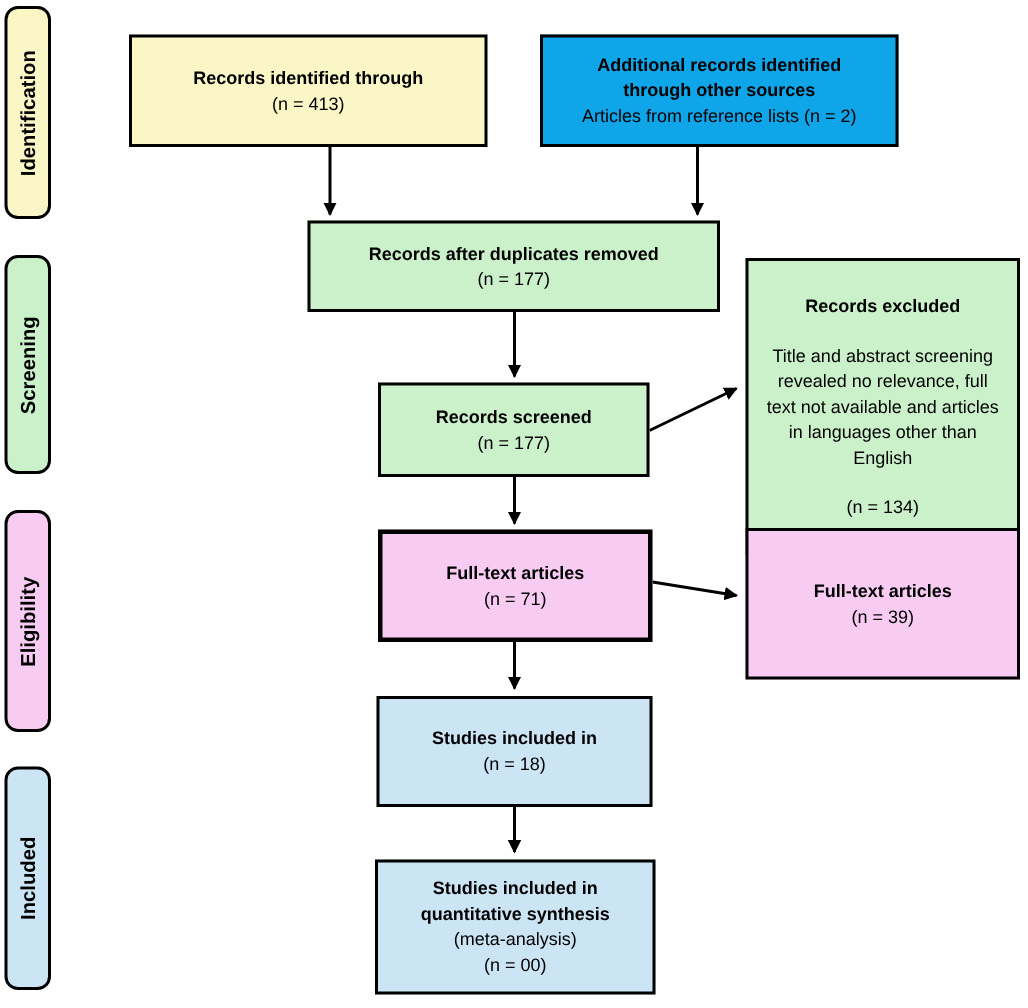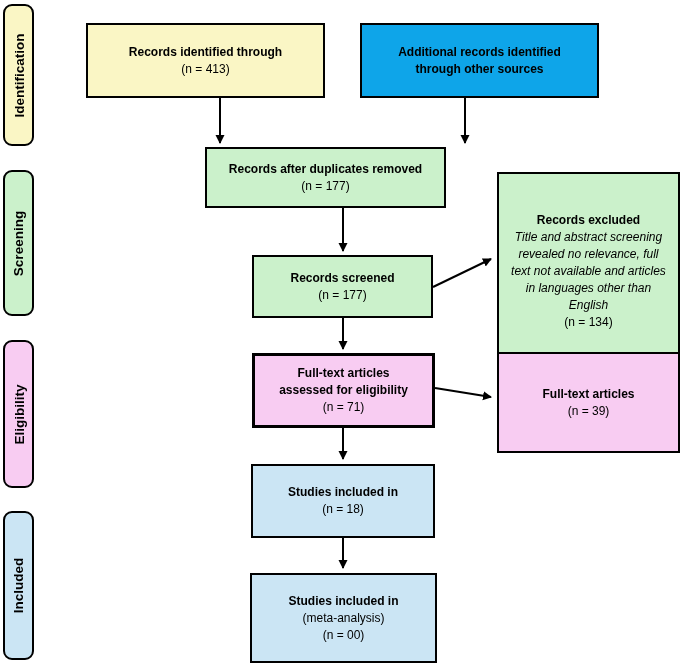--- a/index.html
+++ b/index.html
@@ -19,21 +19,21 @@
     justify-content:center;
     align-items:center;
     text-align:center;
     line-height:17px;
     font-size:12px;
     color:#000;
     z-index:2;
   }
   .box .t{font-weight:bold;}
   .box .n{font-weight:normal;}
-  .box .wrap{width:158px;margin:0 auto;font-style:italic;}
+  .box .wrap{width:158px;margin:16px auto;}
   .thick{border-width:3px;}
   .stage{
     position:absolute;
     box-sizing:border-box;
     left:3px;width:31px;
     border:2.5px solid #000;
     border-radius:9px;
     display:flex;
     justify-content:center;
     align-items:center;
@@ -88,53 +88,54 @@
   </div>
 
   <div class="box" style="left: 86px; top: 23px; width: 239px; height: 75px; background: rgb(250, 246, 197);">
     <div class="t">Records identified through</div>
     <div class="n">(n = 413)</div>
   </div>
 
   <div class="box" style="left: 360px; top: 23px; width: 239px; height: 75px; background: #0ea5e9;">
     <div class="t">Additional records identified</div>
     <div class="t">through other sources</div>
+    <div class="n">Articles from reference lists (n = 2)</div>
   </div>
 
-  <div class="box" style="left: 205px; top: 147px; width: 241px; height: 61px; background: rgb(203, 241, 203);">
+  <div class="box" style="left: 205px; top: 147px; width: 275px; height: 61px; background: rgb(203, 241, 203);">
     <div class="t">Records after duplicates removed</div>
     <div class="n">(n = 177)</div>
   </div>
 
   <div class="box" style="left: 252px; top: 255px; width: 181px; height: 63px; background: rgb(203, 241, 203);">
     <div class="t">Records screened</div>
     <div class="n">(n = 177)</div>
   </div>
 
   <div class="box" style="left: 497px; top: 172px; width: 183px; height: 198px; background: rgb(203, 241, 203);">
     <div class="t">Records excluded</div>
     <div class="n wrap">Title and abstract screening revealed no relevance, full text not available and articles in languages other than English</div>
     <div class="n">(n = 134)</div>
   </div>
 
   <div class="box thick" style="left: 252px; top: 353px; width: 183px; height: 75px; background: rgb(248, 204, 242);">
     <div class="t">Full-text articles</div>
-    <div class="t">assessed for eligibility</div>
     <div class="n">(n = 71)</div>
   </div>
 
   <div class="box" style="left: 497px; top: 352px; width: 183px; height: 101px; background: rgb(248, 204, 242);">
     <div class="t">Full-text articles</div>
     <div class="n">(n = 39)</div>
   </div>
 
   <div class="box" style="left: 251px; top: 464px; width: 184px; height: 74px; background: rgb(203, 229, 244);">
     <div class="t">Studies included in</div>
     <div class="n">(n = 18)</div>
   </div>
 
   <div class="box" style="left: 250px; top: 573px; width: 187px; height: 90px; background: rgb(203, 229, 244);">
     <div class="t">Studies included in</div>
+    <div class="t">quantitative synthesis</div>
     <div class="n">(meta-analysis)</div>
     <div class="n">(n = 00)</div>
   </div>
 
 </div>
 
 </body></html>

